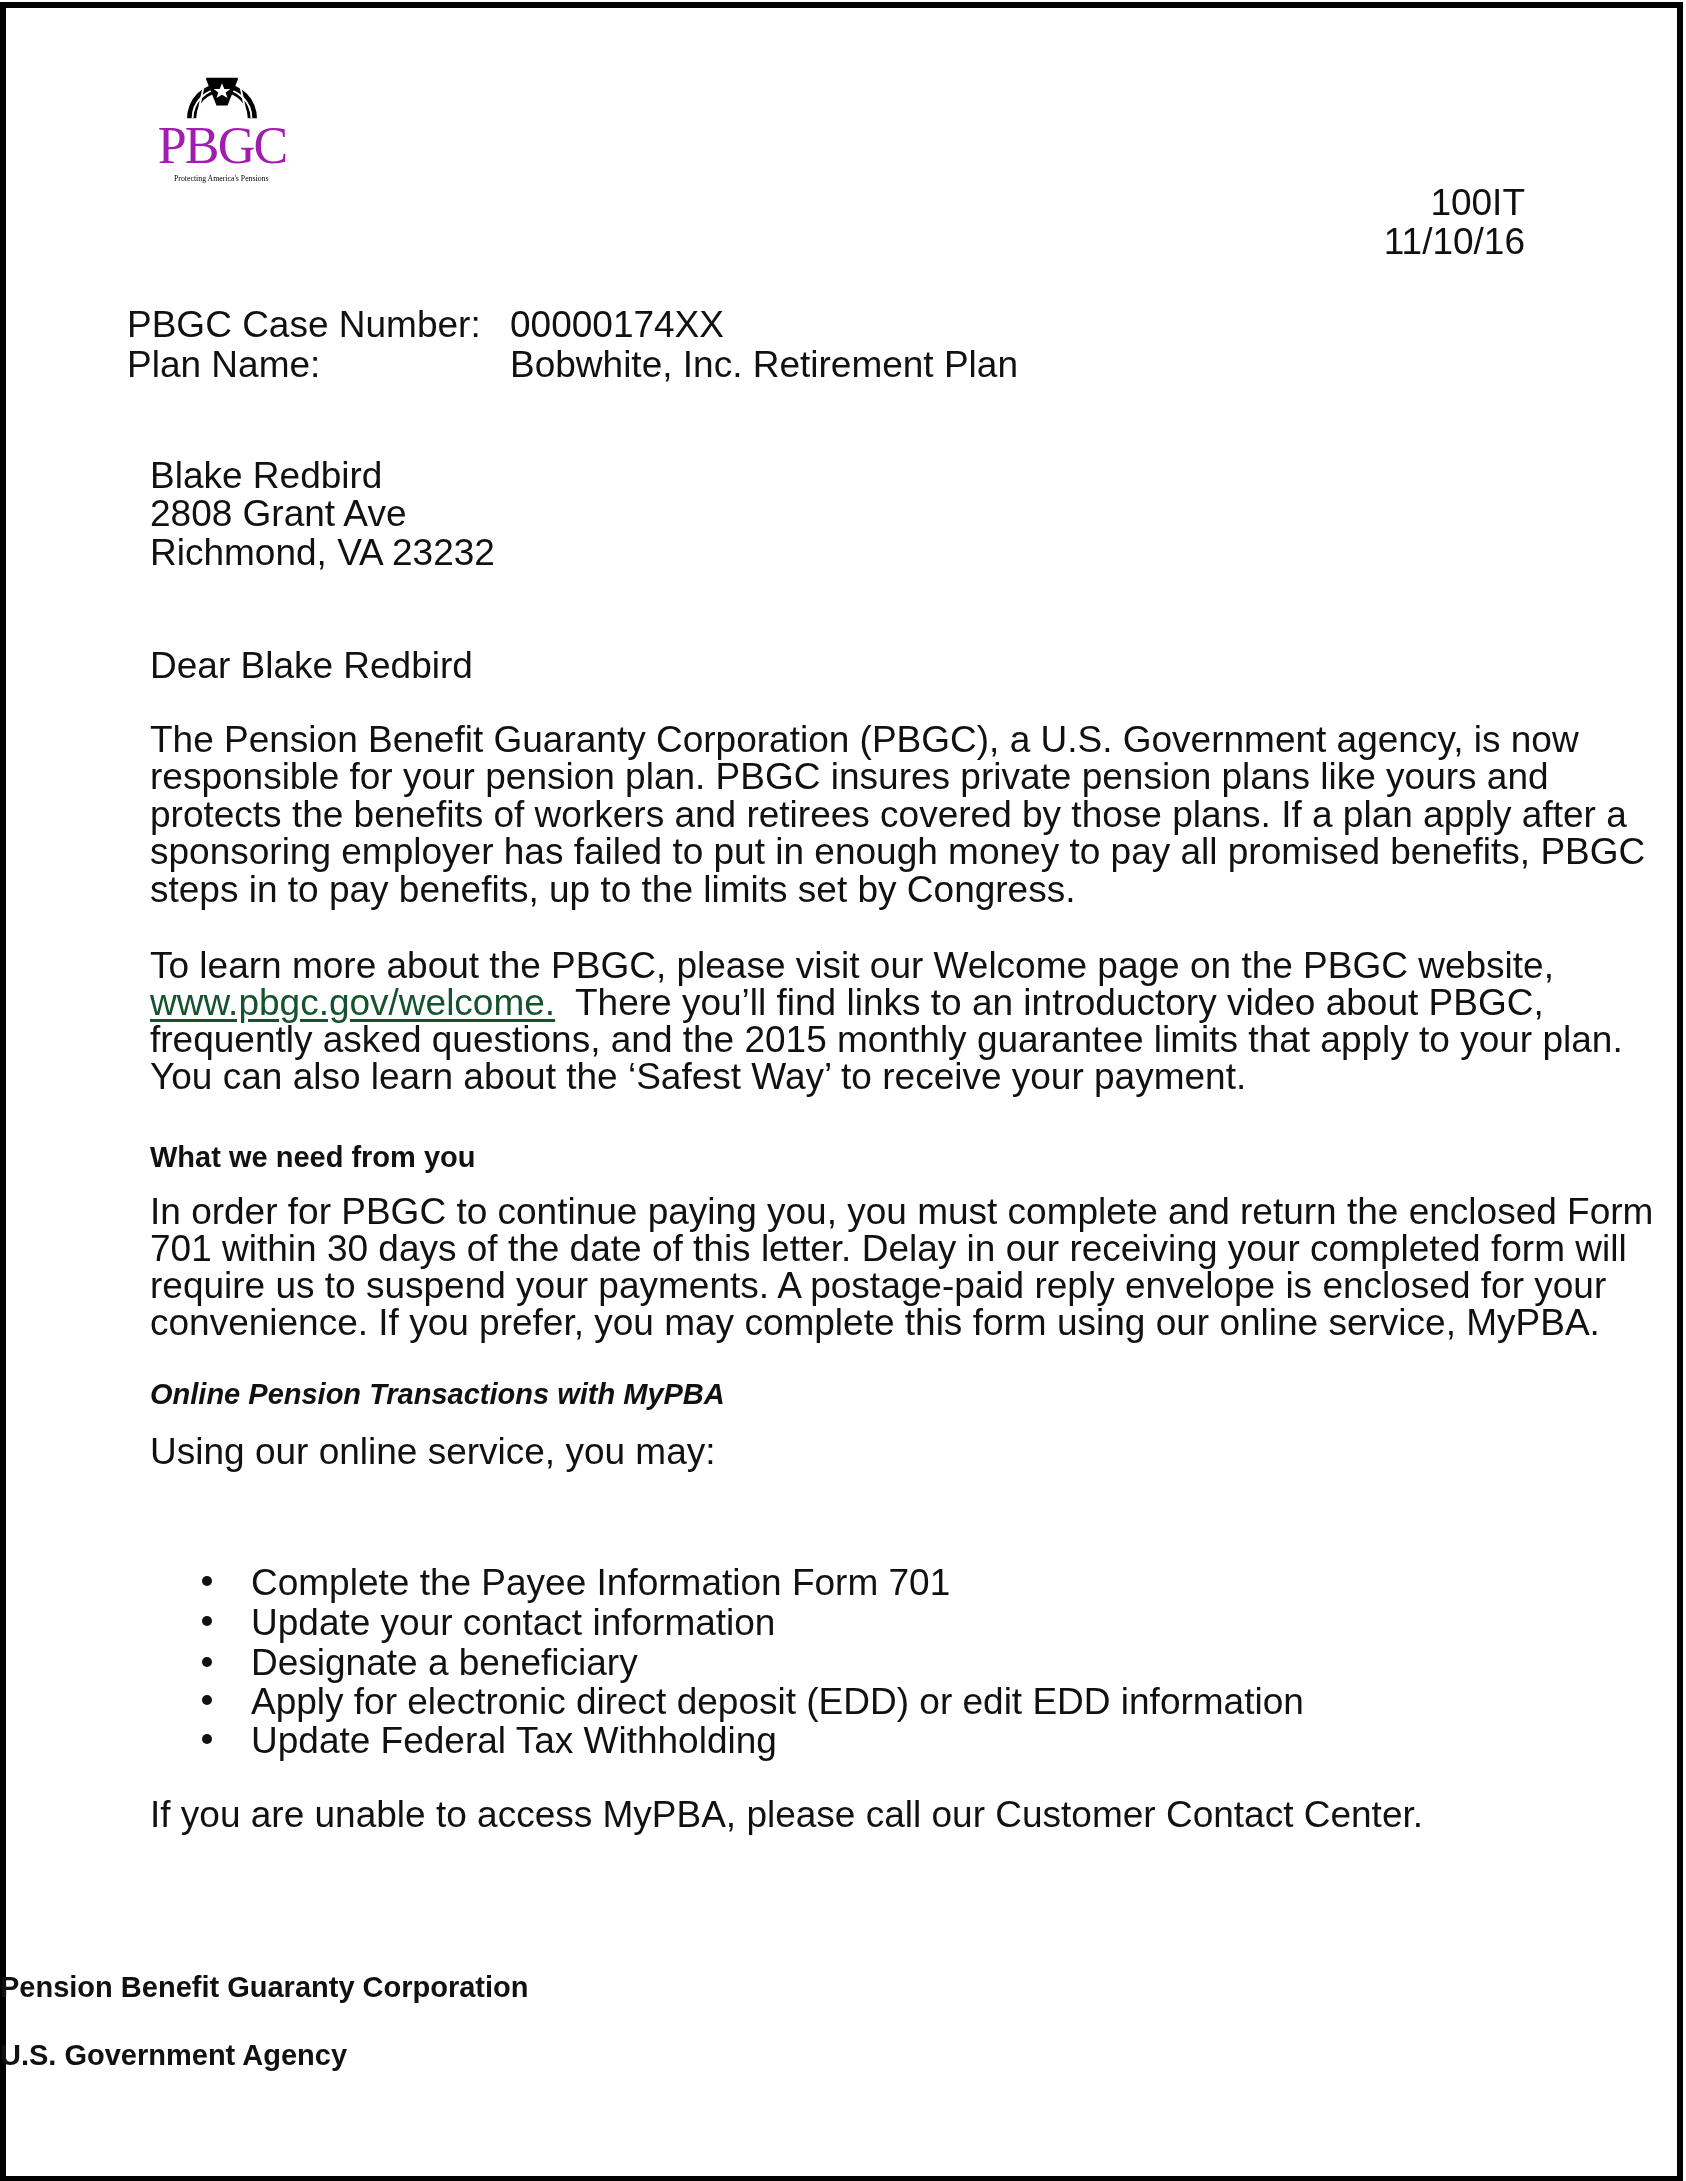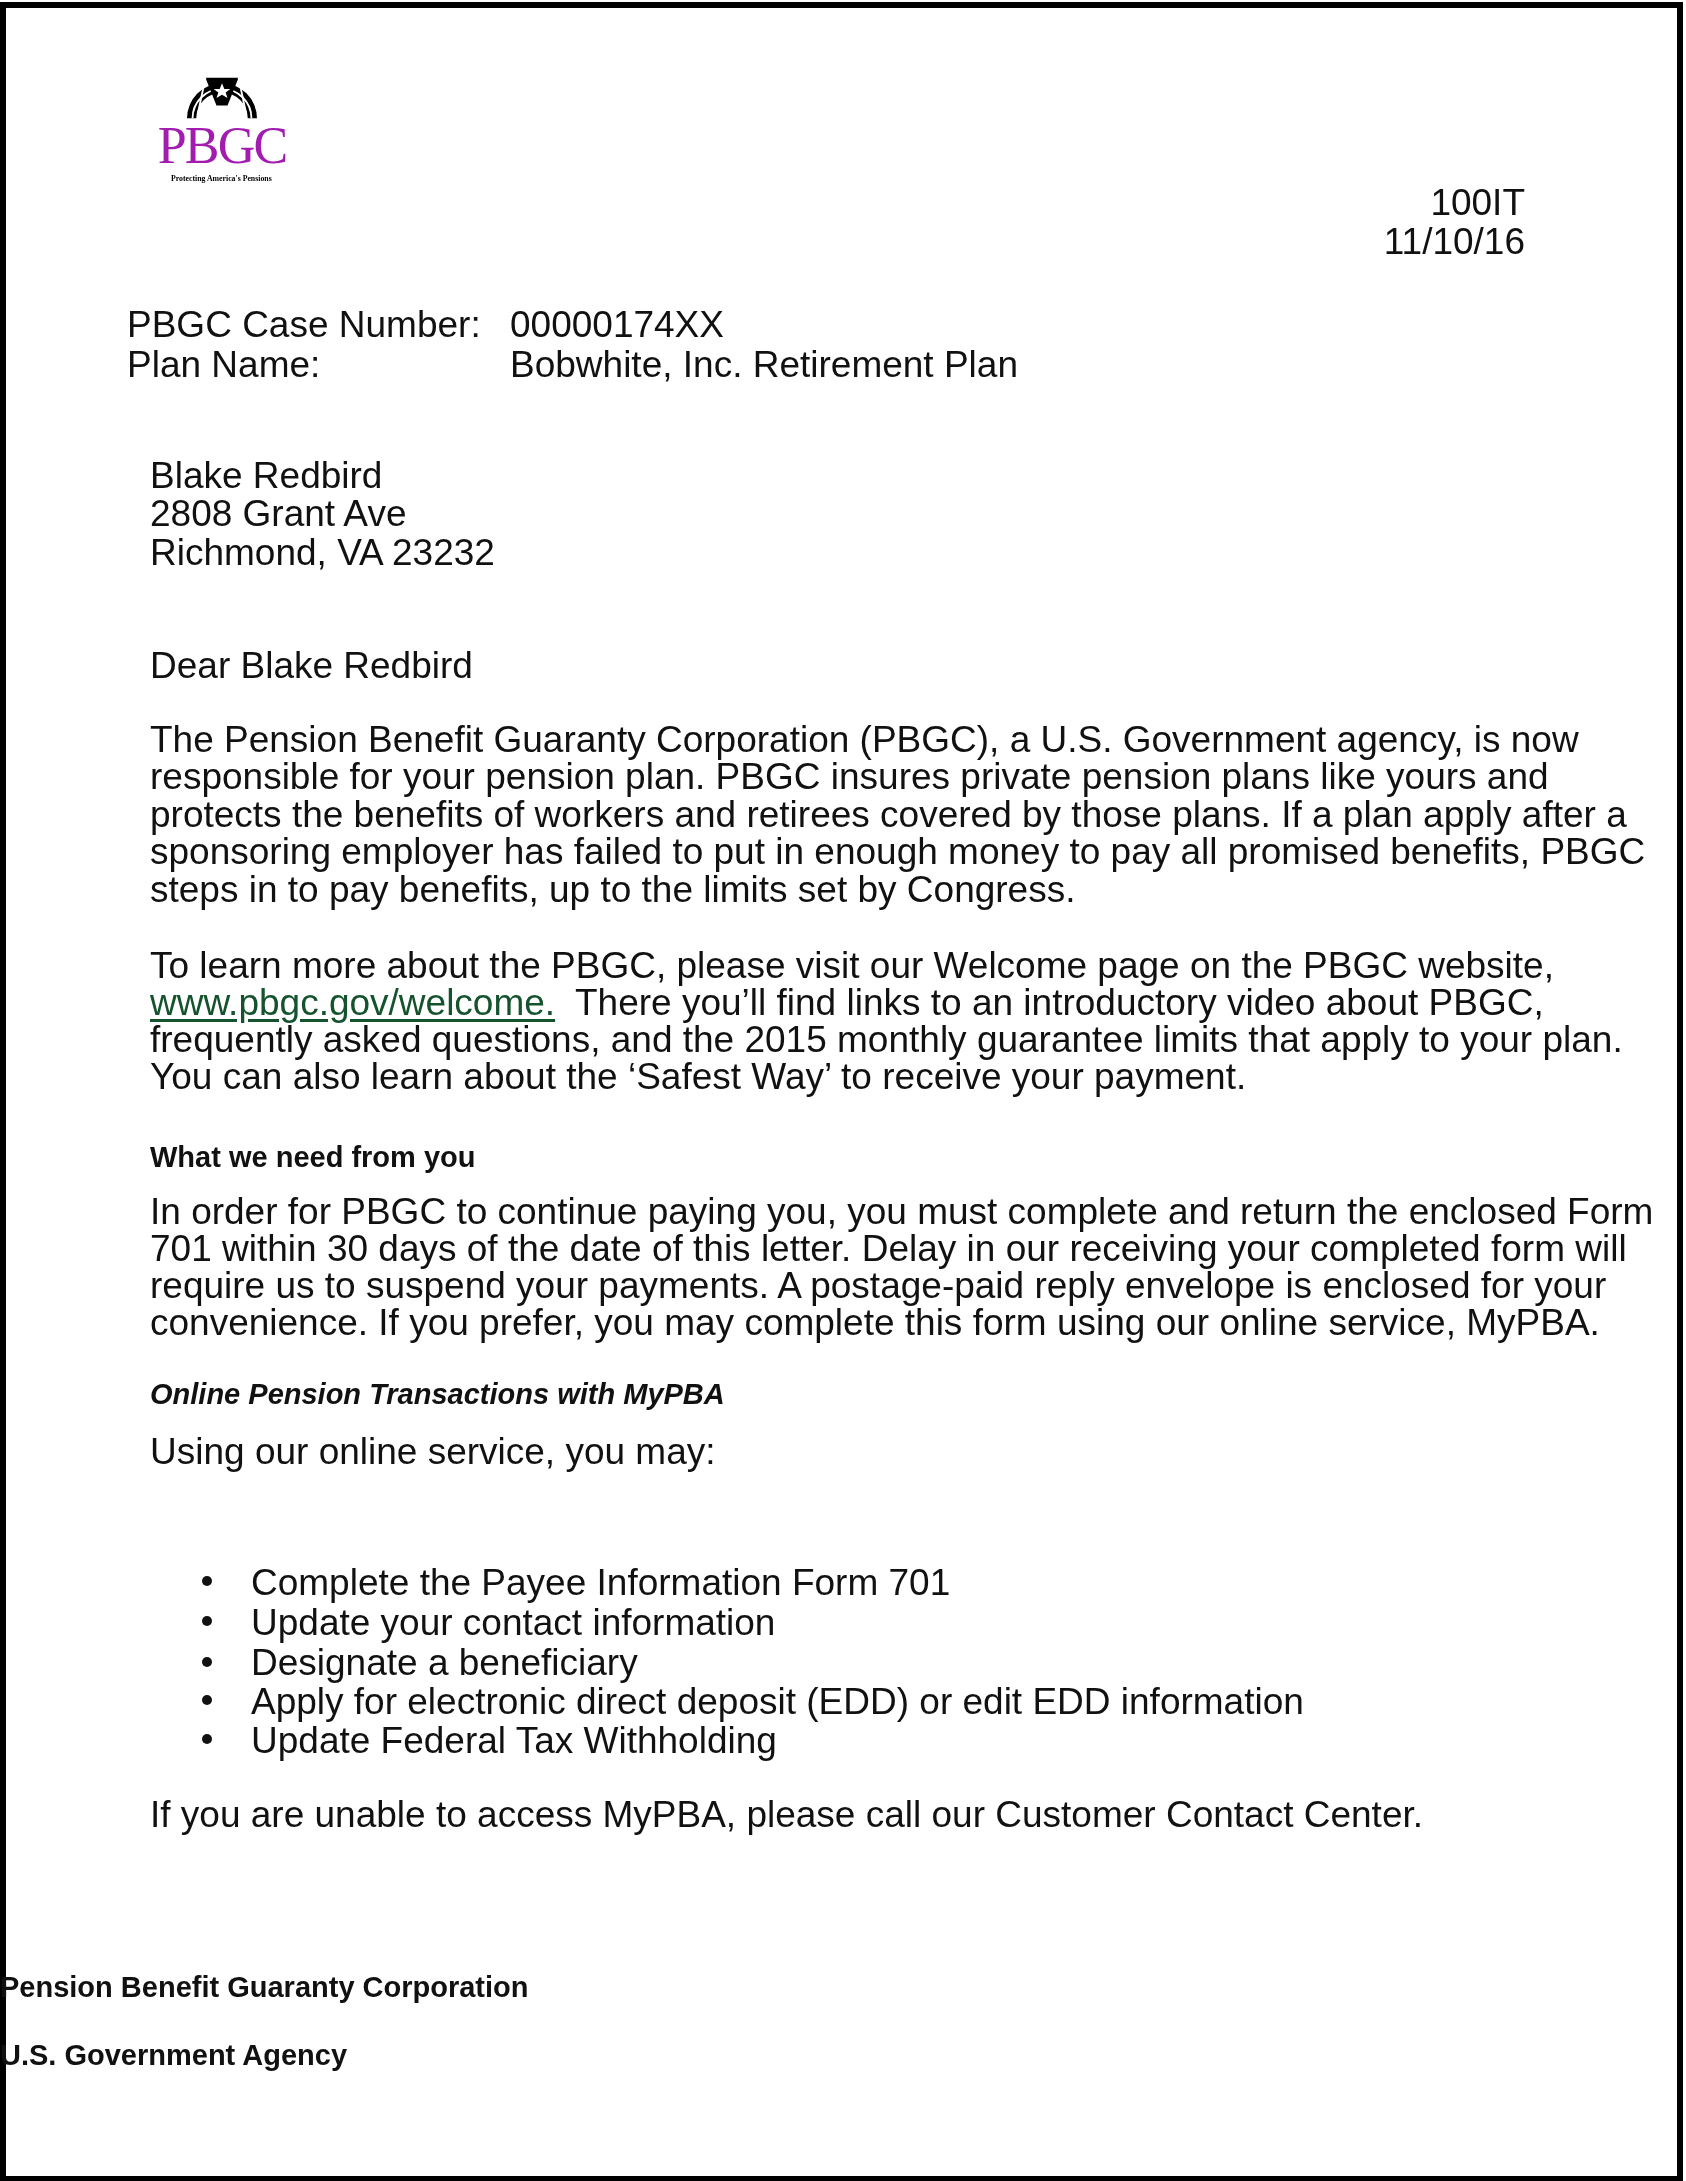--- a/index.html
+++ b/index.html
@@ -17,21 +17,21 @@
   .b { font-weight: bold; font-size: 29px; line-height: 29px; }
   .logo { position: absolute; left: 148px; top: 76px; width: 148px; height: 111px; }
   .logo-text {
     position: absolute; left: 0; top: 44px; width: 148px; text-align: center;
     font-family: "Liberation Serif", "DejaVu Serif", serif;
     font-size: 52px; line-height: 52px; color: #a21caf; letter-spacing: -1.8px;
   }
   .logo-tag {
     position: absolute; left: 1.8px; top: 98px; width: 143px; text-align: center;
     font-family: "Liberation Serif", "DejaVu Serif", serif;
-    font-size: 7.8px; font-weight: bold; color: #000; white-space: nowrap;
+    font-size: 7.8px; font-weight: normal; color: #000; white-space: nowrap;
   }
   .right { text-align: right; }
   .link { text-decoration: underline; text-underline-offset: 3.7px; color: #14532d; cursor: pointer; }
   .bullet {
     position: absolute; width: 10px; height: 10px; border-radius: 50%; background: #111;
   }
   .center { position: absolute; left: 0; width: 1340px; white-space: nowrap; }
 </style>
 </head>
 <body>

